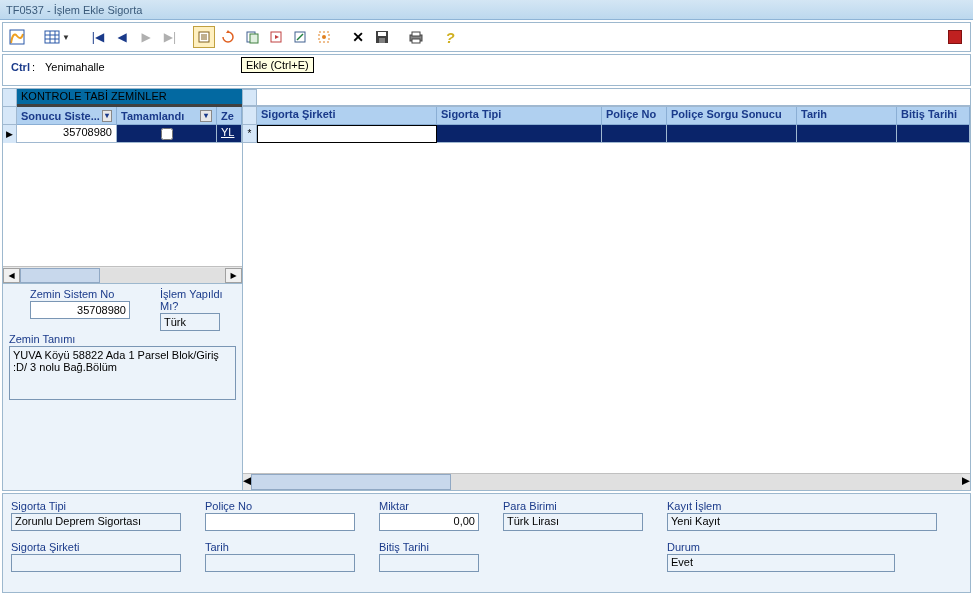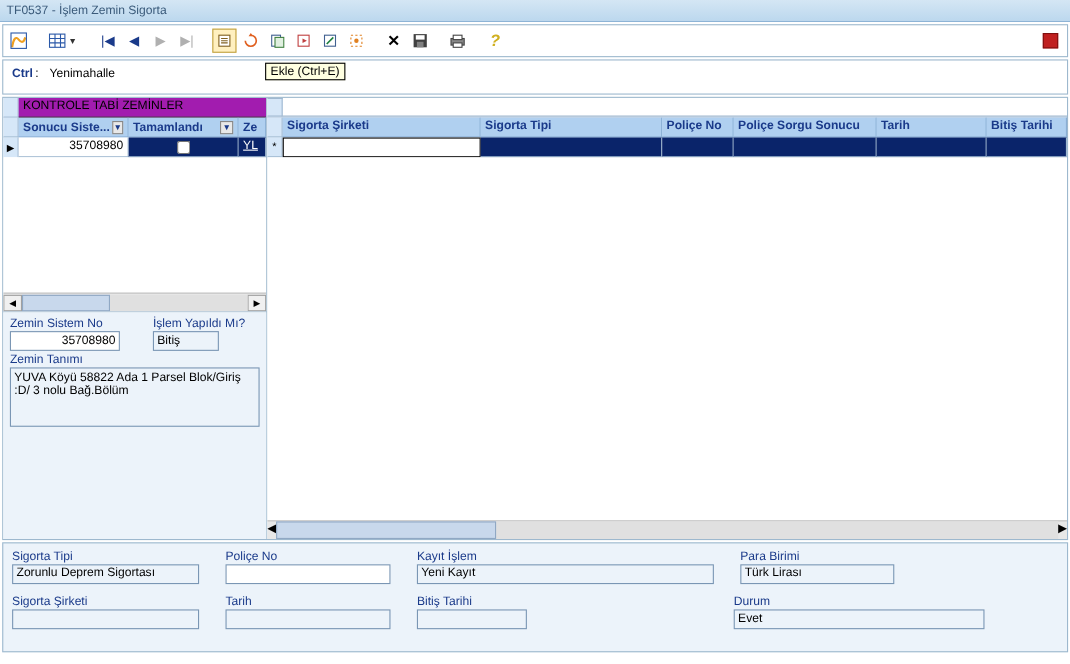--- a/index.html
+++ b/index.html
@@ -24,21 +24,21 @@
 
 
 .main { display: flex; border: 1px solid #9db8ce; margin: 2px; height: 403px; }
 .left-panel { width: 240px; border-right: 1px solid #9db8ce; display: flex; flex-direction: column; }
 .right-panel { flex: 1; display: flex; flex-direction: column; overflow: hidden; }
 
 
 .left-grid { flex: 0 0 auto; height: 195px; display: flex; flex-direction: column; border-bottom: 1px solid #9db8ce; overflow: hidden; }
 .lg-title-row { display: flex; height: 18px; }
 .lg-row-head { width: 14px; background: #d6e7f8; border-right: 1px solid #a0b8d0; border-bottom: 1px solid #a0b8d0; }
-.lg-title-cell { flex: 1; background: #a21caf; padding: 1px 4px; border-bottom: 1px solid #404040; }
+.lg-title-cell { flex: 1; background: #0369a1; padding: 1px 4px; border-bottom: 3px solid #404040; }
 .lg-header-row { display: flex; height: 18px; }
 .lg-hcell { background: #b0d0f0; color: #1a3a8a; font-weight: bold; padding: 1px 4px; border-right: 1px solid #8aaed4; border-bottom: 1px solid #8aaed4; display: flex; align-items: center; justify-content: space-between; overflow: hidden; white-space: nowrap; }
 .lg-hcell .dd { font-size: 8px; background: #e8e8e8; border: 1px solid #888; width: 12px; height: 12px; display: inline-flex; align-items: center; justify-content: center; margin-left: 2px; }
 .lg-data-row { display: flex; height: 18px; }
 .lg-arrow { width: 14px; background: #d6e7f8; border-right: 1px solid #a0b8d0; display: flex; align-items: center; justify-content: center; font-size: 9px; }
 .lg-cell { border-right: 1px solid #a0b8d0; border-bottom: 1px solid #a0b8d0; padding: 1px 4px; background: #fff; overflow: hidden; white-space: nowrap; }
 .lg-cell.sel { background: #0a246a; color: #fff; }
 .lg-cell.check { display: flex; align-items: center; justify-content: center; }
 .lg-cell.check input { width: 12px; height: 12px; }
 .lg-body { flex: 1; background: #fff; }
@@ -79,21 +79,21 @@
 .bf-input.white { background: #fff; }
 
 .app-icon { width: 20px; height: 20px; display: inline-flex; align-items: center; justify-content: center; }
 .red-square { width: 14px; height: 14px; background: #c02020; border: 1px solid #801010; margin-left: auto; margin-right: 4px; }
 svg { display: block; }
 </style>
 </head>
 <body>
 
 <div class="title-bar">
-  <span>TF0537 - İşlem Zemin Sigorta</span>
+  <span>TF0537 - İşlem Ekle Sigorta</span>
 </div>
 
 <div class="toolbar">
   <span class="app-icon">
     <svg width="18" height="18">
         <path d="M3 15 Q5 3 9 8 T15 6" stroke="#f0a020" stroke-width="2" fill="none"></path>
         <rect x="2" y="2" width="14" height="14" fill="none" stroke="#2a58a8" stroke-width="1"></rect>
       </svg>
   </span>
   <span class="tool-sep"></span>
@@ -217,27 +217,27 @@
       <div class="lg-hscroll">
         <div class="sb-btn">◀</div>
         <div class="sb-track">
             <div class="sb-thumb"></div>
           </div>
         <div class="sb-btn">▶</div>
       </div>
     </div>
     <div class="left-detail">
       <div class="ld-row two">
-        <div style="width:100px;">
+        <div style="width:100px;margin-left:21px;">
           <span class="ld-label">Zemin Sistem No</span>
           <div class="ld-field" style="text-align:right;width:100px;">35708980</div>
         </div>
         <div>
           <span class="ld-label">İşlem Yapıldı Mı?</span>
-          <div class="ld-field ro" style="width:60px;">Bitiş</div>
+          <div class="ld-field ro" style="width:60px;">Türk</div>
         </div>
       </div>
       <div class="ld-row">
         <span class="ld-label">Zemin Tanımı</span>
         <div class="ld-textarea">YUVA Köyü 58822 Ada 1 Parsel Blok/Giriş :D/ 3 nolu Bağ.Bölüm</div>
       </div>
     </div>
   </div>
 
   <div class="right-panel">
@@ -280,26 +280,30 @@
   <div class="bf-row">
     <div class="bf-field">
       <span class="bf-label">Sigorta Tipi</span>
       <div class="bf-input">Zorunlu Deprem Sigortası</div>
     </div>
     <div class="bf-field">
       <span class="bf-label">Poliçe No</span>
       <div class="bf-input white" style="width:150px;"></div>
     </div>
     <div class="bf-field">
+      <span class="bf-label">Miktar</span>
+      <div class="bf-input white" style="width:100px;text-align:right;">0,00</div>
+    </div>
+    <div class="bf-field">
+      <span class="bf-label">Para Birimi</span>
+      <div class="bf-input" style="width:140px;">Türk Lirası</div>
+    </div>
+    <div class="bf-field">
       <span class="bf-label">Kayıt İşlem</span>
       <div class="bf-input" style="width:270px;">Yeni Kayıt</div>
-    </div>
-    <div class="bf-field">
-      <span class="bf-label">Para Birimi</span>
-      <div class="bf-input" style="width:140px;">Türk Lirası</div>
     </div>
   </div>
   <div class="bf-row">
     <div class="bf-field">
       <span class="bf-label">Sigorta Şirketi</span>
       <div class="bf-input"></div>
     </div>
     <div class="bf-field">
       <span class="bf-label">Tarih</span>
       <div class="bf-input" style="width:150px;"></div>

